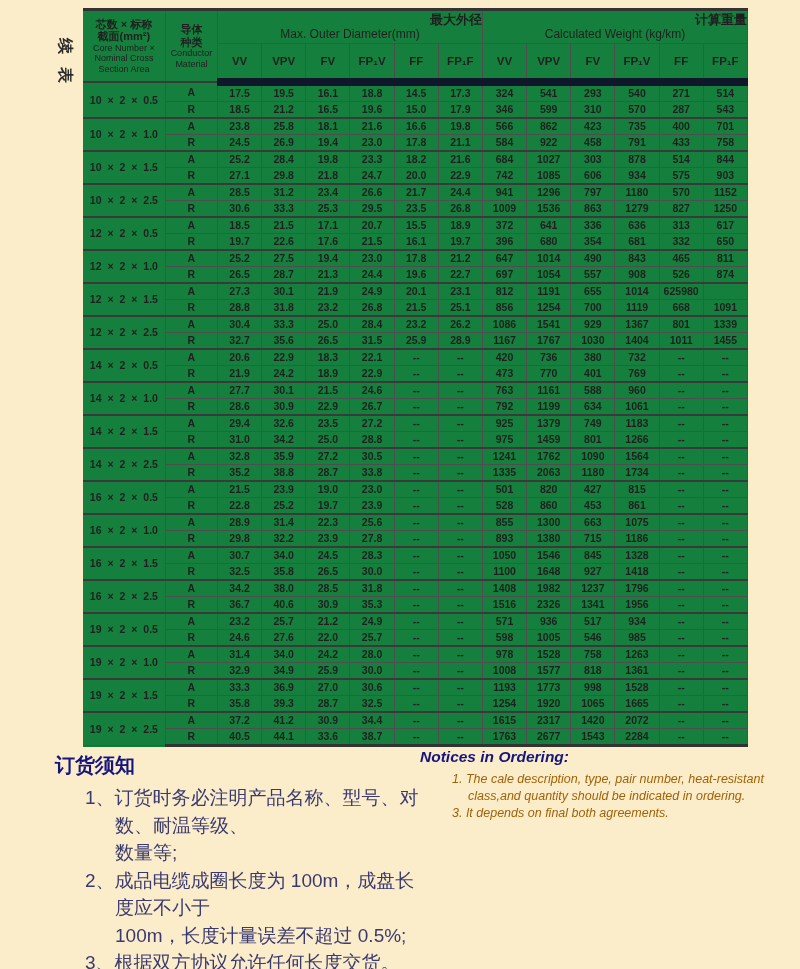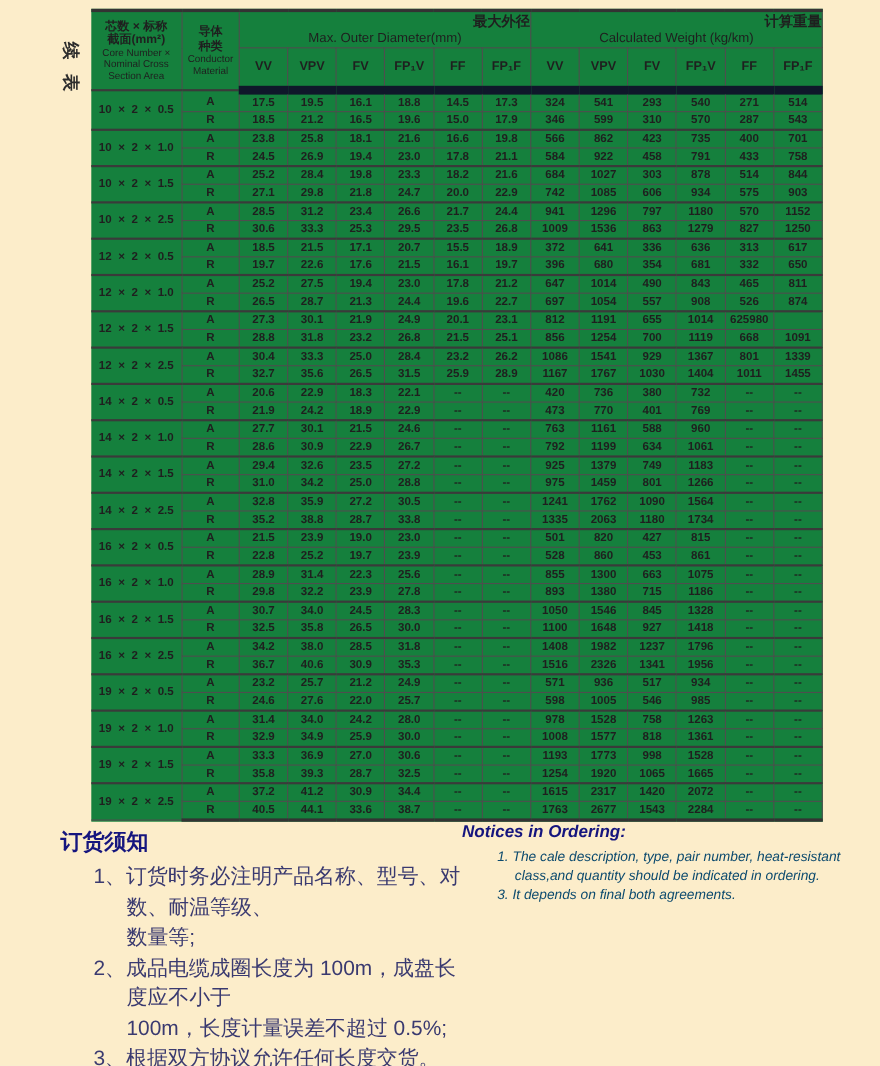--- a/index.html
+++ b/index.html
@@ -30,21 +30,21 @@
   td.cat{font-size:11px;font-weight:bold;word-spacing:3px;}
   td.mat{font-size:11px;}
 
   
   .notice-zh{position:absolute;left:55px;top:752px;width:370px;}
   .notice-en{position:absolute;left:420px;top:748px;width:350px;font-style:italic;}
   .notice-title{font-weight:bold;color:#15157e;}
   .notice-zh .notice-title{font-size:20px;margin-bottom:5px;}
   .notice-en .notice-title{font-size:15.5px;margin-bottom:5px;}
   .notice-zh .notice-items{margin-left:30px;font-size:19px;line-height:1.45;color:#3a3a70;}
-  .notice-en .notice-items{margin-left:32px;font-size:12.5px;line-height:1.37;color:#0c4a6e;}
+  .notice-en .notice-items{margin-left:32px;font-size:12.5px;line-height:1.37;color:#a16207;}
   .notice-item{white-space:pre-line;}
   .notice-zh .notice-item{padding-left:30px;text-indent:-30px;}
   .notice-en .notice-item{padding-left:16px;text-indent:-16px;}
 </style>
 </head>
 <body>
 
 <div class="sheet">
 
   <div class="vlabel">续表</div>

